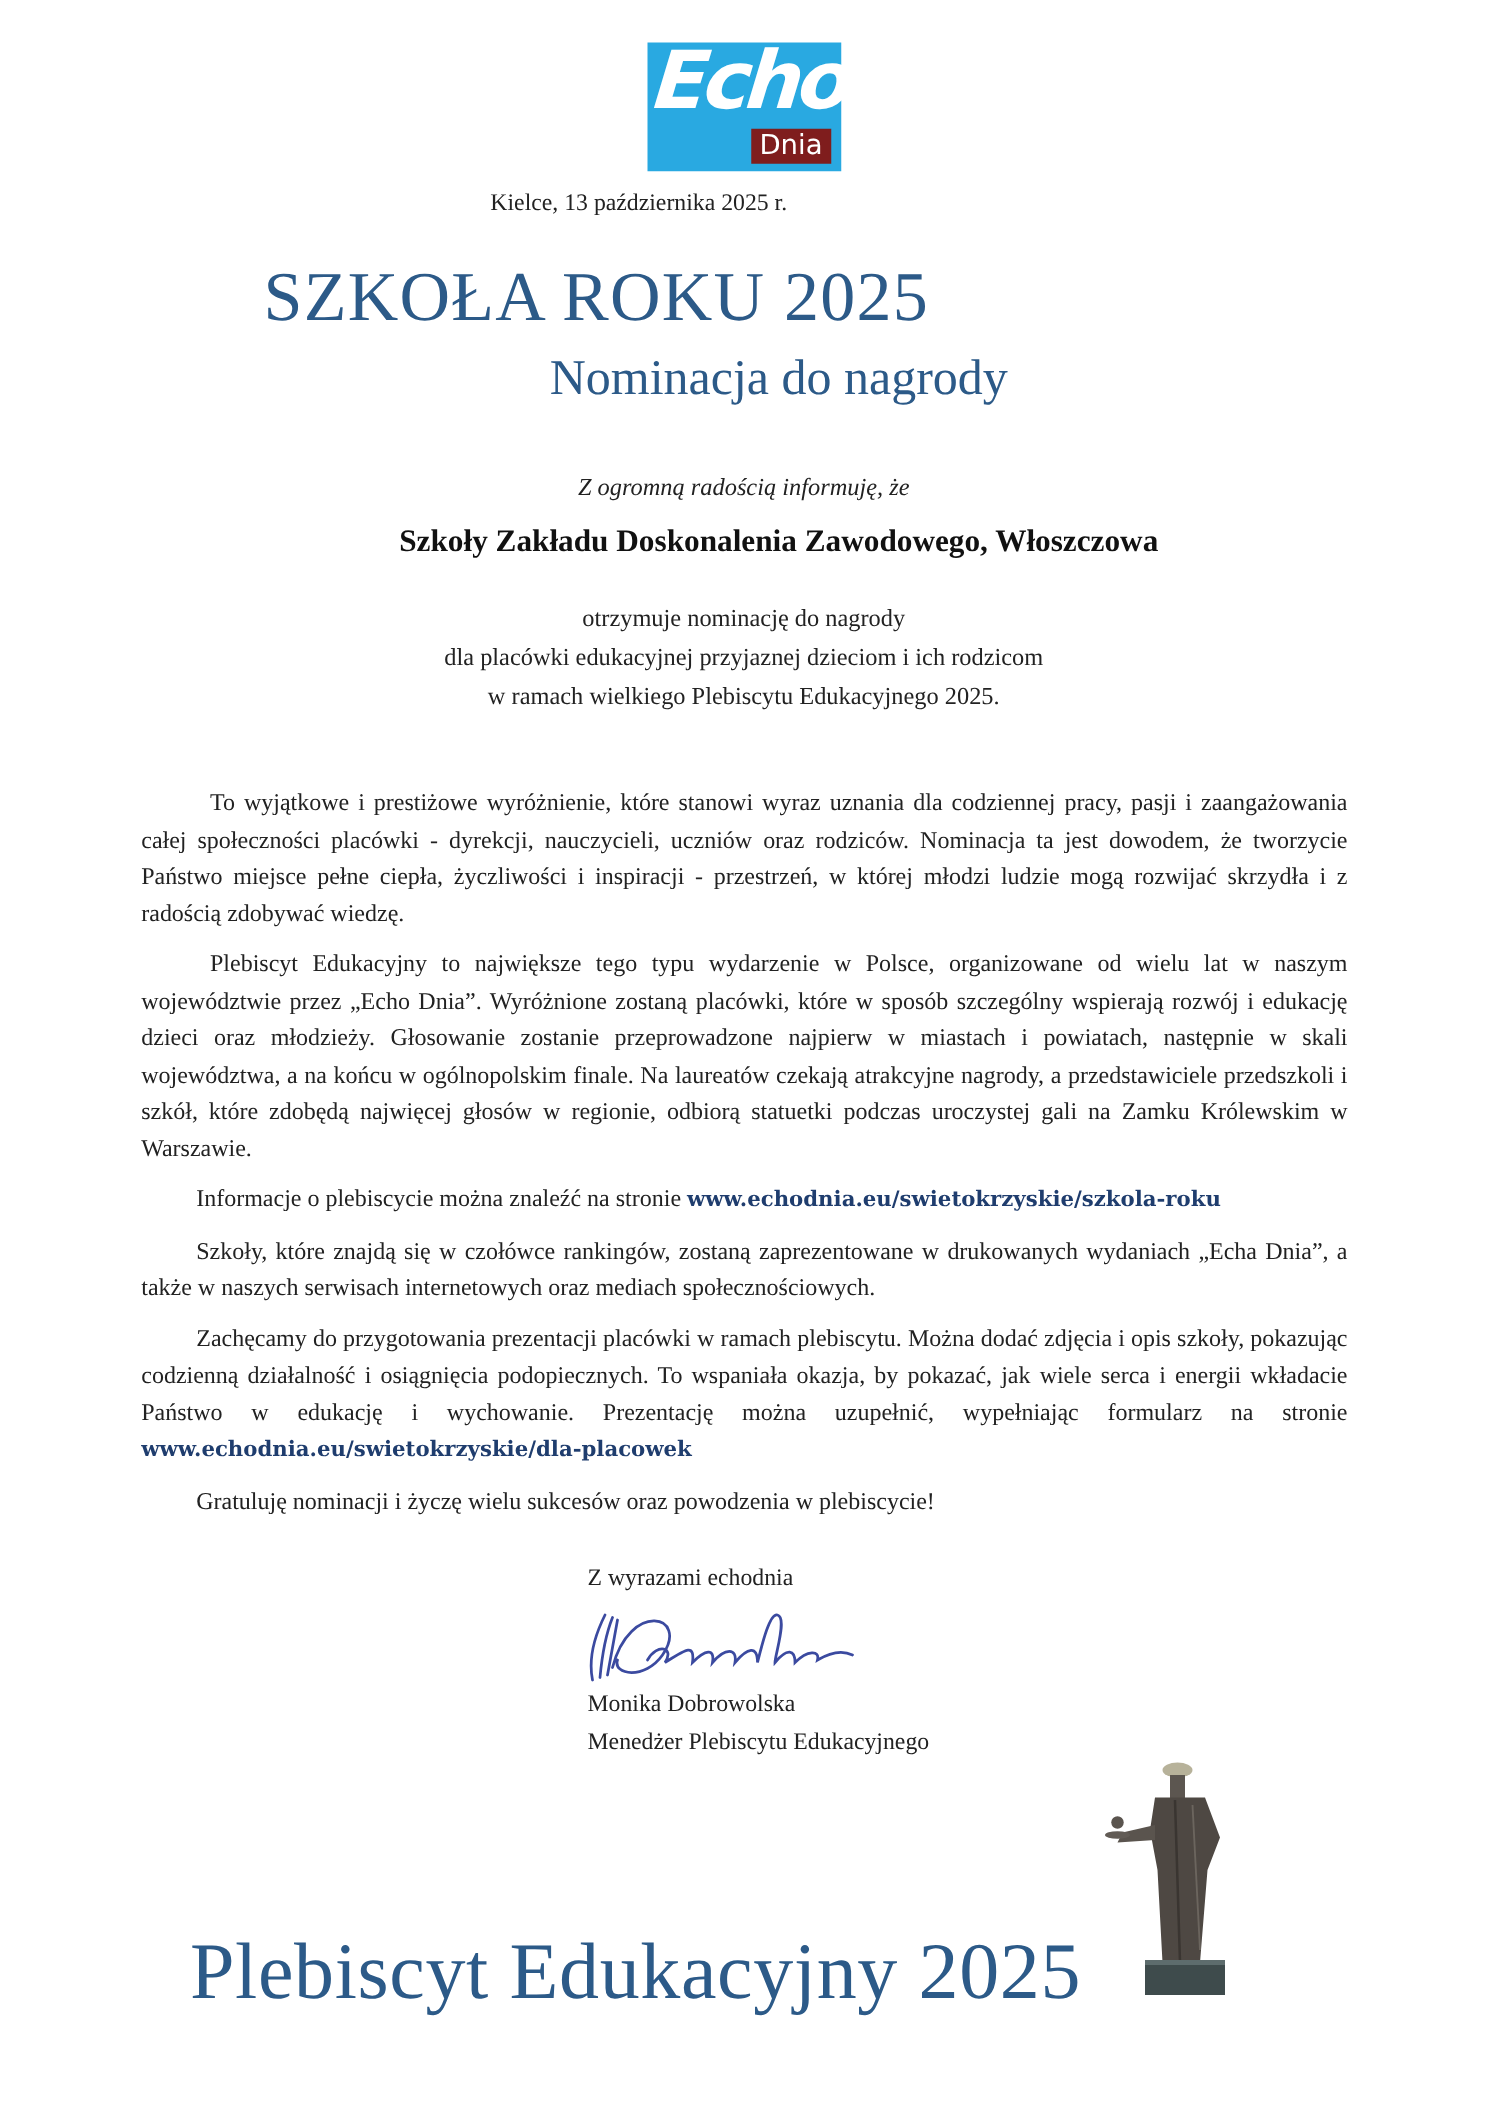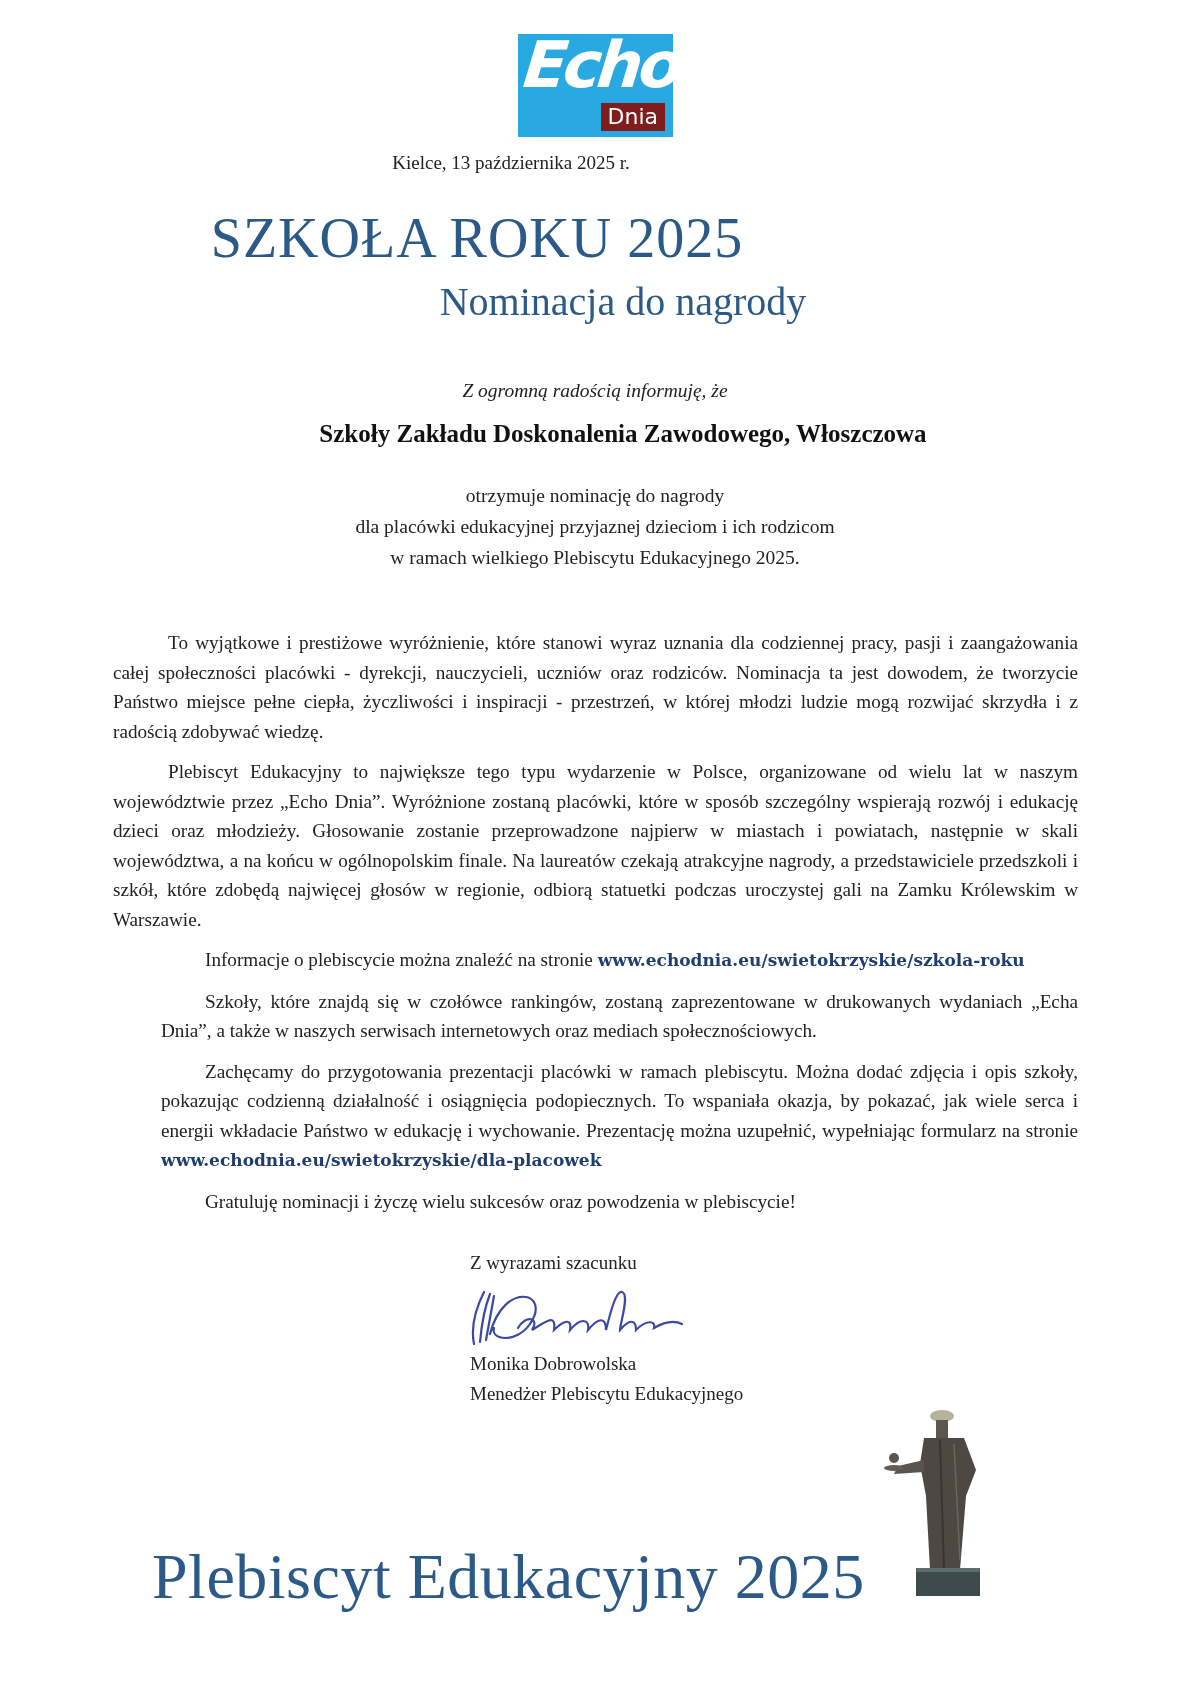--- a/index.html
+++ b/index.html
@@ -29,21 +29,21 @@
     position: absolute; top: 278px; left: 0; width: 1190px; text-align: center;
     font-size: 40px; color: #2c5a88; padding-left: 28px;
   }
   .center-line { position: absolute; left: 0; width: 1190px; text-align: center; font-size: 19.5px; }
   .school { font-weight: bold; font-size: 25px; color: #111; }
   .body {
     position: absolute; left: 113px; width: 965px; top: 628px; font-size: 19.2px; line-height: 29.5px;
     text-align: justify;
   }
   .body p { margin: 0 0 11px 0; text-indent: 55px; }
-  .body p.ind2 { text-indent: 44px; margin-left: 48px; }
+  .body p.ind2 { text-indent: 44px; }
   .link { color: #1f3d6e; font-weight: bold; font-family: "DejaVu Serif", serif; font-size: 17px; }
   .closing { position: absolute; left: 470px; font-size: 19px; }
   .signature { position: absolute; left: 460px; top: 1284px; width: 240px; height: 72px; }
   .footer {
     position: absolute; left: 152px; top: 1540px; font-size: 64px; color: #2c5a88; letter-spacing: 0.5px;
   }
   .statue { position: absolute; left: 880px; top: 1400px; width: 130px; height: 200px; }
 </style>
 </head>
 <body>
@@ -66,21 +66,21 @@
 
 <div class="body">
   <p>To wyjątkowe i prestiżowe wyróżnienie, które stanowi wyraz uznania dla codziennej pracy, pasji i zaangażowania całej społeczności placówki - dyrekcji, nauczycieli, uczniów oraz rodziców. Nominacja ta jest dowodem, że tworzycie Państwo miejsce pełne ciepła, życzliwości i inspiracji - przestrzeń, w której młodzi ludzie mogą rozwijać skrzydła i z radością zdobywać wiedzę.</p>
   <p>Plebiscyt Edukacyjny to największe tego typu wydarzenie w Polsce, organizowane od wielu lat w naszym województwie przez „Echo Dnia”. Wyróżnione zostaną placówki, które w sposób szczególny wspierają rozwój i edukację dzieci oraz młodzieży. Głosowanie zostanie przeprowadzone najpierw w miastach i powiatach, następnie w skali województwa, a na końcu w ogólnopolskim finale. Na laureatów czekają atrakcyjne nagrody, a przedstawiciele przedszkoli i szkół, które zdobędą najwięcej głosów w regionie, odbiorą statuetki podczas uroczystej gali na Zamku Królewskim w Warszawie.</p>
   <p class="ind2"><span>Informacje o plebiscycie można znaleźć na stronie </span><span class="link">www.echodnia.eu/swietokrzyskie/szkola-roku</span></p>
   <p class="ind2">Szkoły, które znajdą się w czołówce rankingów, zostaną zaprezentowane w drukowanych wydaniach „Echa Dnia”, a także w naszych serwisach internetowych oraz mediach społecznościowych.</p>
   <p class="ind2"><span>Zachęcamy do przygotowania prezentacji placówki w ramach plebiscytu. Można dodać zdjęcia i opis szkoły, pokazując codzienną działalność i osiągnięcia podopiecznych. To wspaniała okazja, by pokazać, jak wiele serca i energii wkładacie Państwo w edukację i wychowanie. Prezentację można uzupełnić, wypełniając formularz na stronie </span><span class="link">www.echodnia.eu/swietokrzyskie/dla-placowek</span></p>
   <p class="ind2">Gratuluję nominacji i życzę wielu sukcesów oraz powodzenia w plebiscycie!</p>
 </div>
 
-<div class="closing" style="top:1252px;">Z wyrazami szacunku</div>
+<div class="closing" style="top:1252px;">Z wyrazami echodnia</div>
 <svg class="signature" viewBox="0 0 240 72">
   <path d="M14 60 C10 40 18 20 24 8 M20 58 C22 36 26 20 30 10 M26 56 L34 12 M30 50 C44 -4 92 8 70 40 C56 60 30 56 34 44 M58 44 C66 30 80 34 72 46 C88 36 96 30 94 46 C104 36 112 34 110 46 C120 34 130 34 128 46 C138 34 146 32 146 46 C150 30 156 6 162 8 C170 10 160 40 160 46 C170 34 176 36 176 46 C186 36 196 36 194 44 C204 38 214 36 222 40" fill="none" stroke="#3b4aa0" stroke-width="2.2" stroke-linecap="round"></path>
 </svg>
 <div class="closing" style="top:1353px;">Monika Dobrowolska</div>
 <div class="closing" style="top:1383px;">Menedżer Plebiscytu Edukacyjnego</div>
 
 <div class="footer">Plebiscyt Edukacyjny 2025</div>
 
 <svg class="statue" viewBox="0 0 130 200">
   <ellipse cx="62" cy="16" rx="12" ry="6" fill="#b7b29a"></ellipse>

